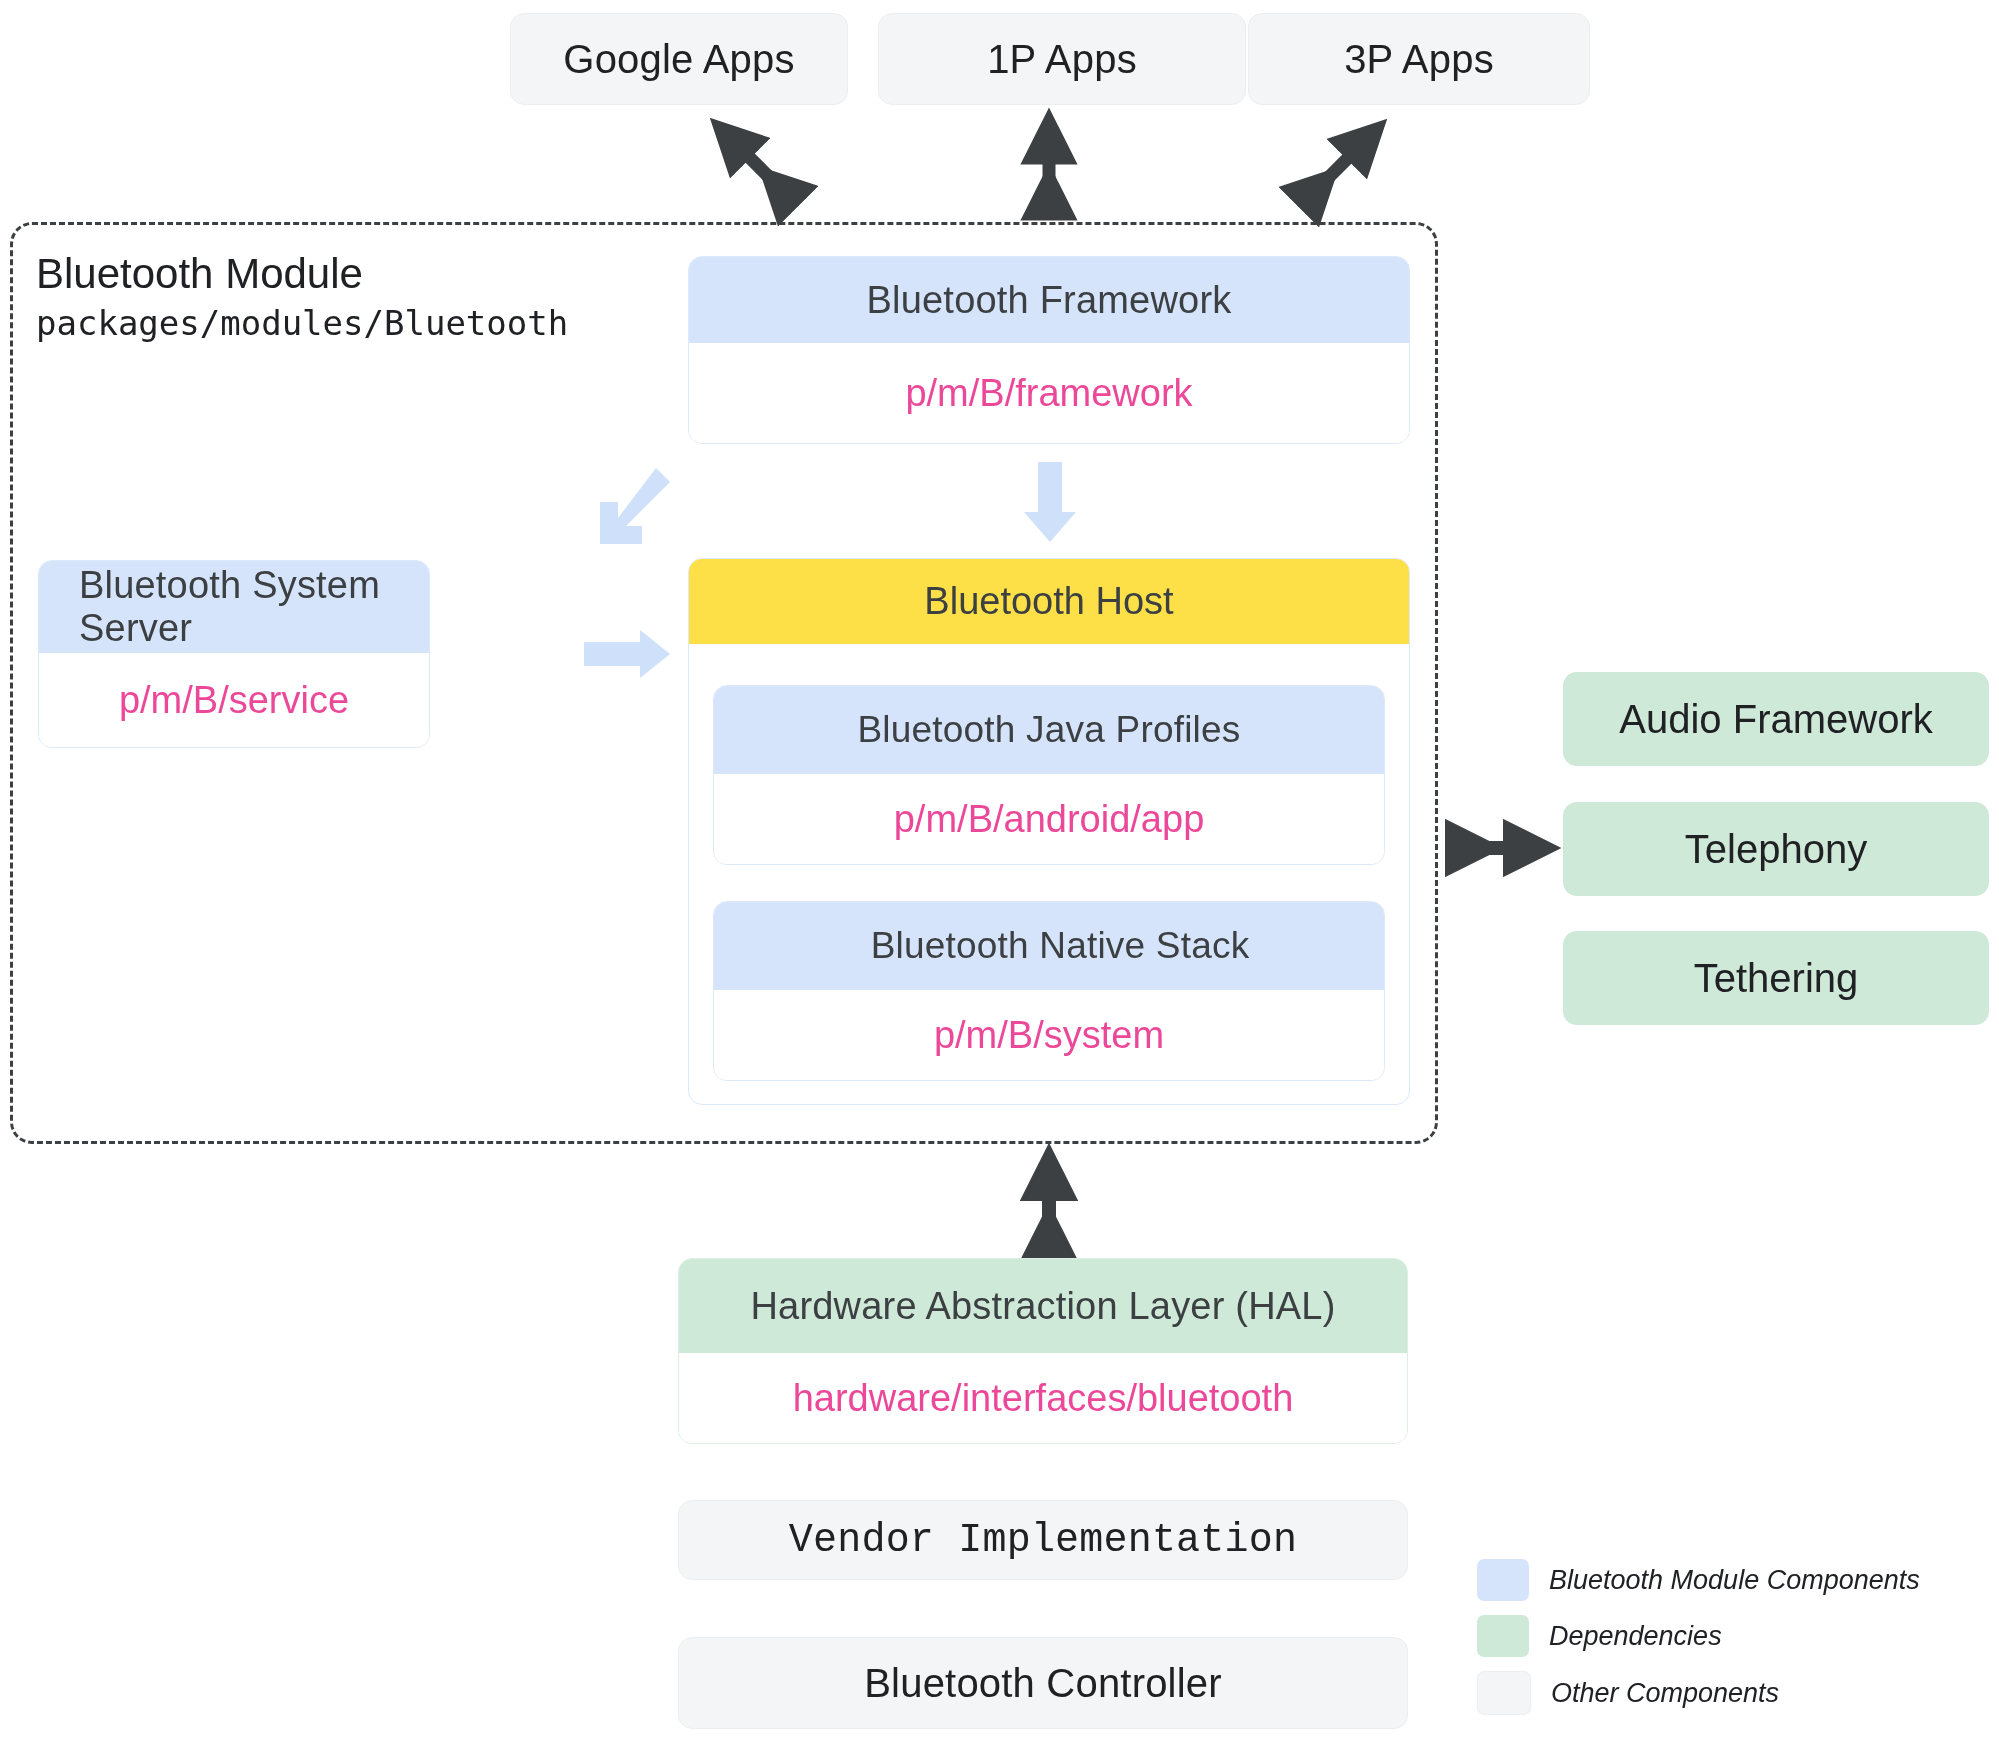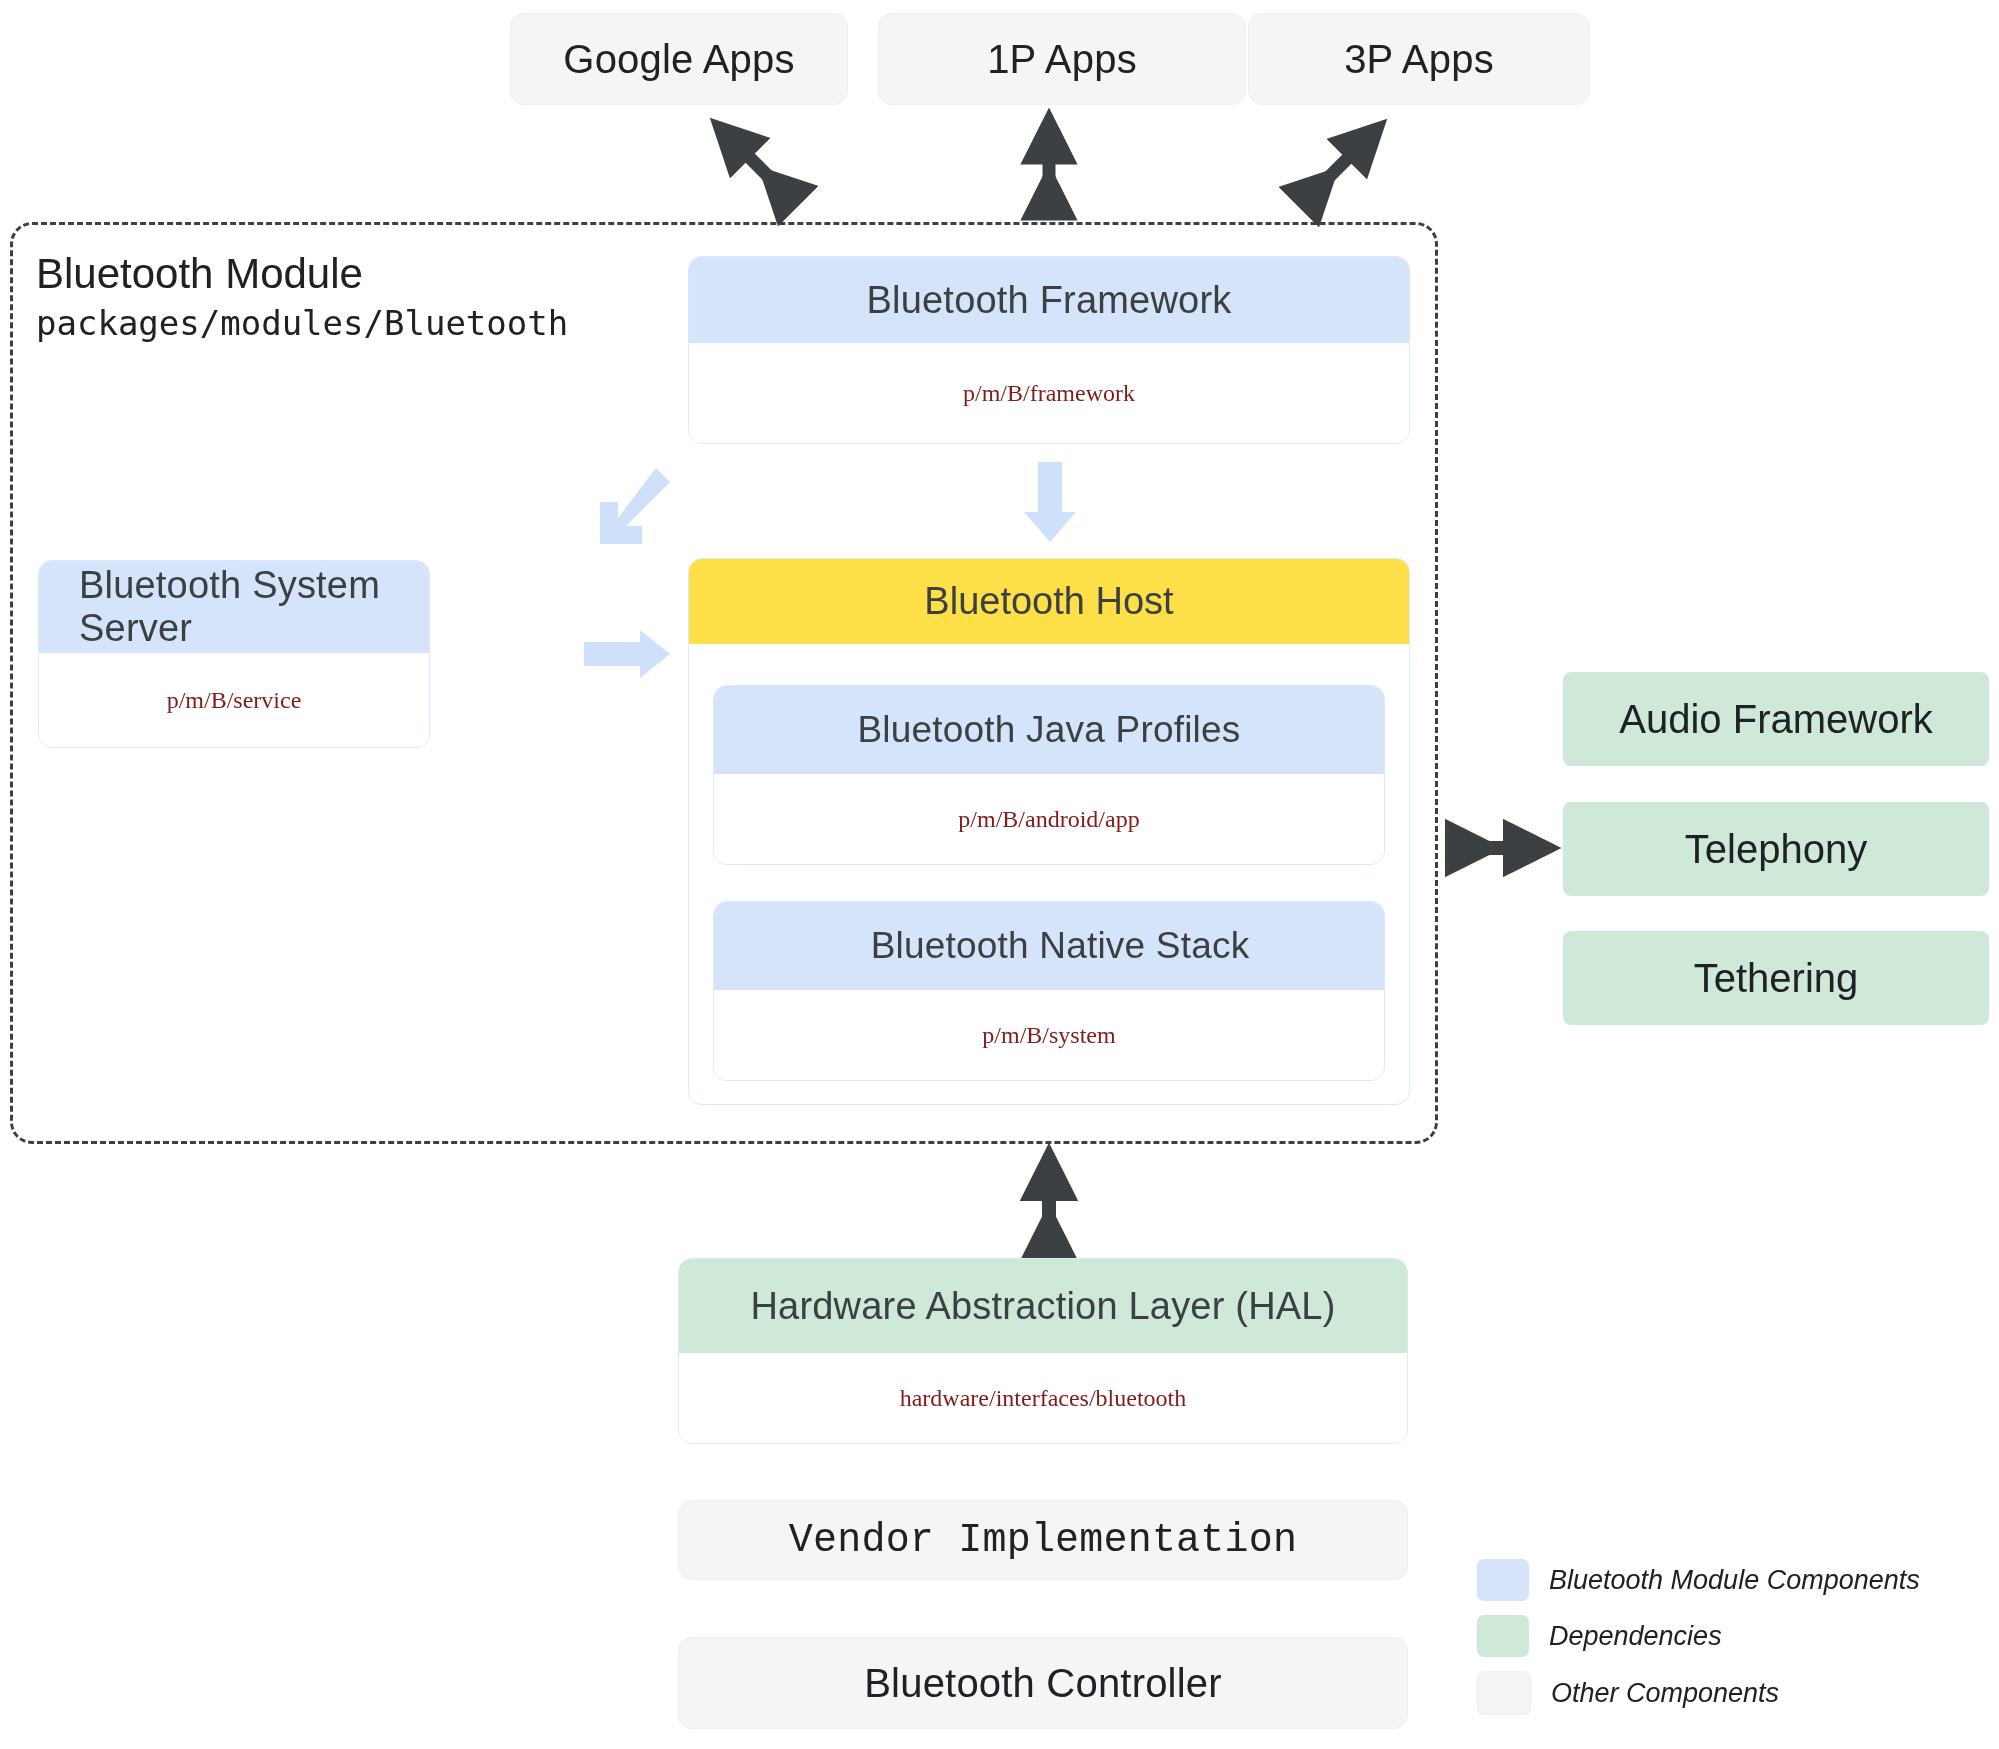--- a/index.html
+++ b/index.html
@@ -49,33 +49,33 @@
     justify-content: center;
     font-size: 38px;
     color: #3c4043;
     letter-spacing: .2px;
   }
   .card > .pth {
     flex: 1 1 auto;
     display: flex;
     align-items: center;
     justify-content: center;
-    font-family: Liberation Serif, serif;
-    font-size: 24px;
-    color: #7f1d1d;
+    font-family: Liberation Sans, sans-serif;
+    font-size: 38px;
+    color: #ec4899;
     background: #ffffff;
   }
   .card.blue { border: 1px solid #dce9fb; }
   .card.blue > .hdr { background: #d6e4fb; }
   .card.green { border: 1px solid #dcefe2; }
   .card.green > .hdr { background: #cfe9d8; }
 
   .green-box {
     background: #cfe9d8;
-    border-radius: 8px;
+    border-radius: 14px;
     display: flex;
     align-items: center;
     justify-content: center;
     font-size: 40px;
     color: #202124;
   }
 
   
   .module-frame {
     border: 3px dashed #3c4043;

